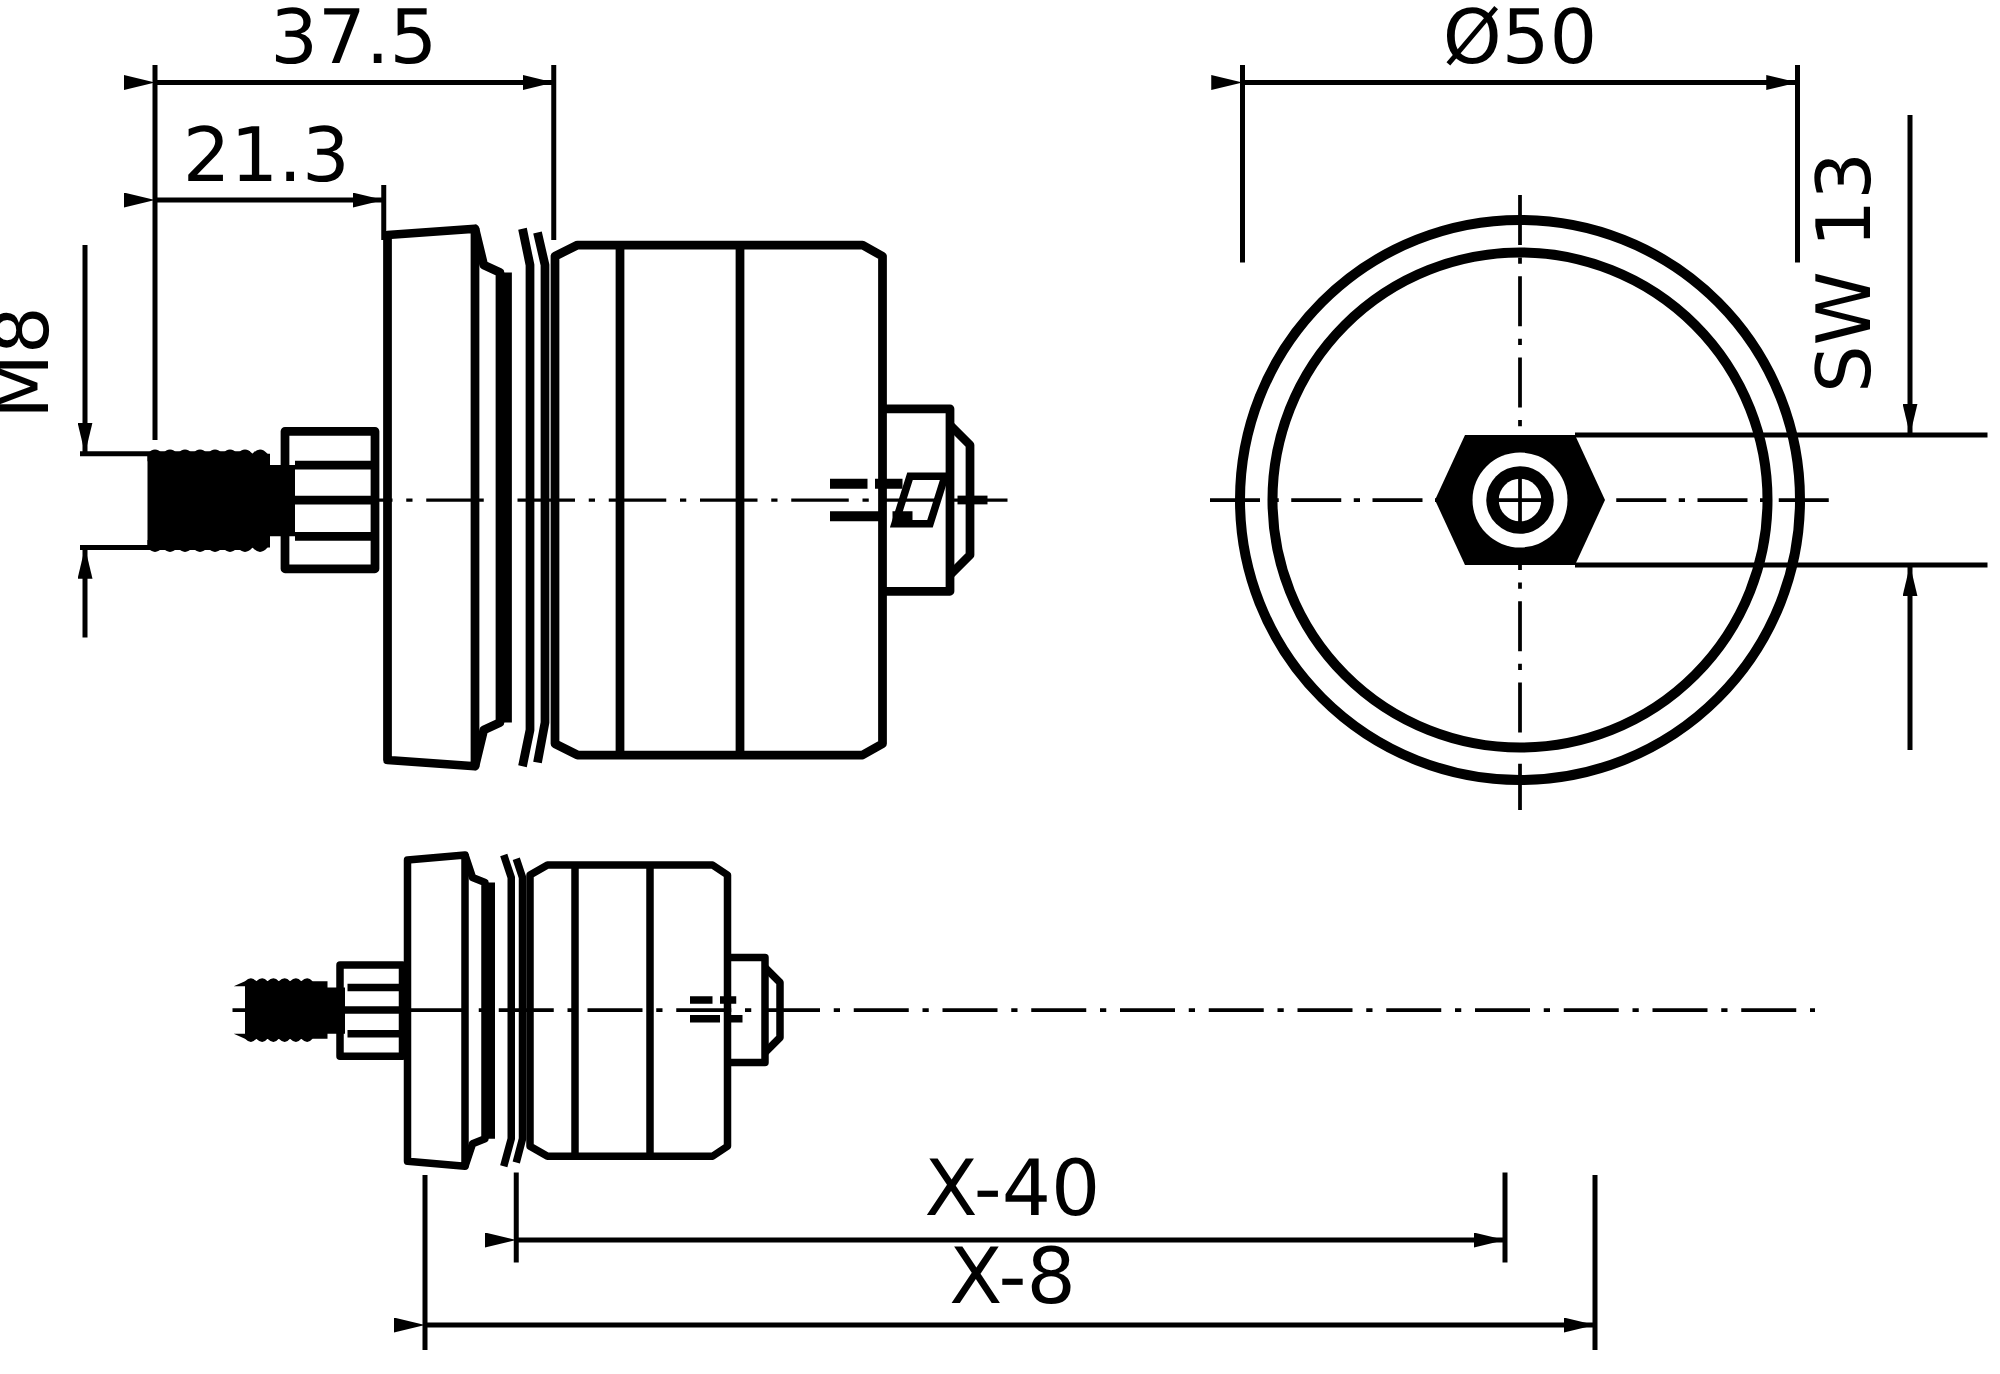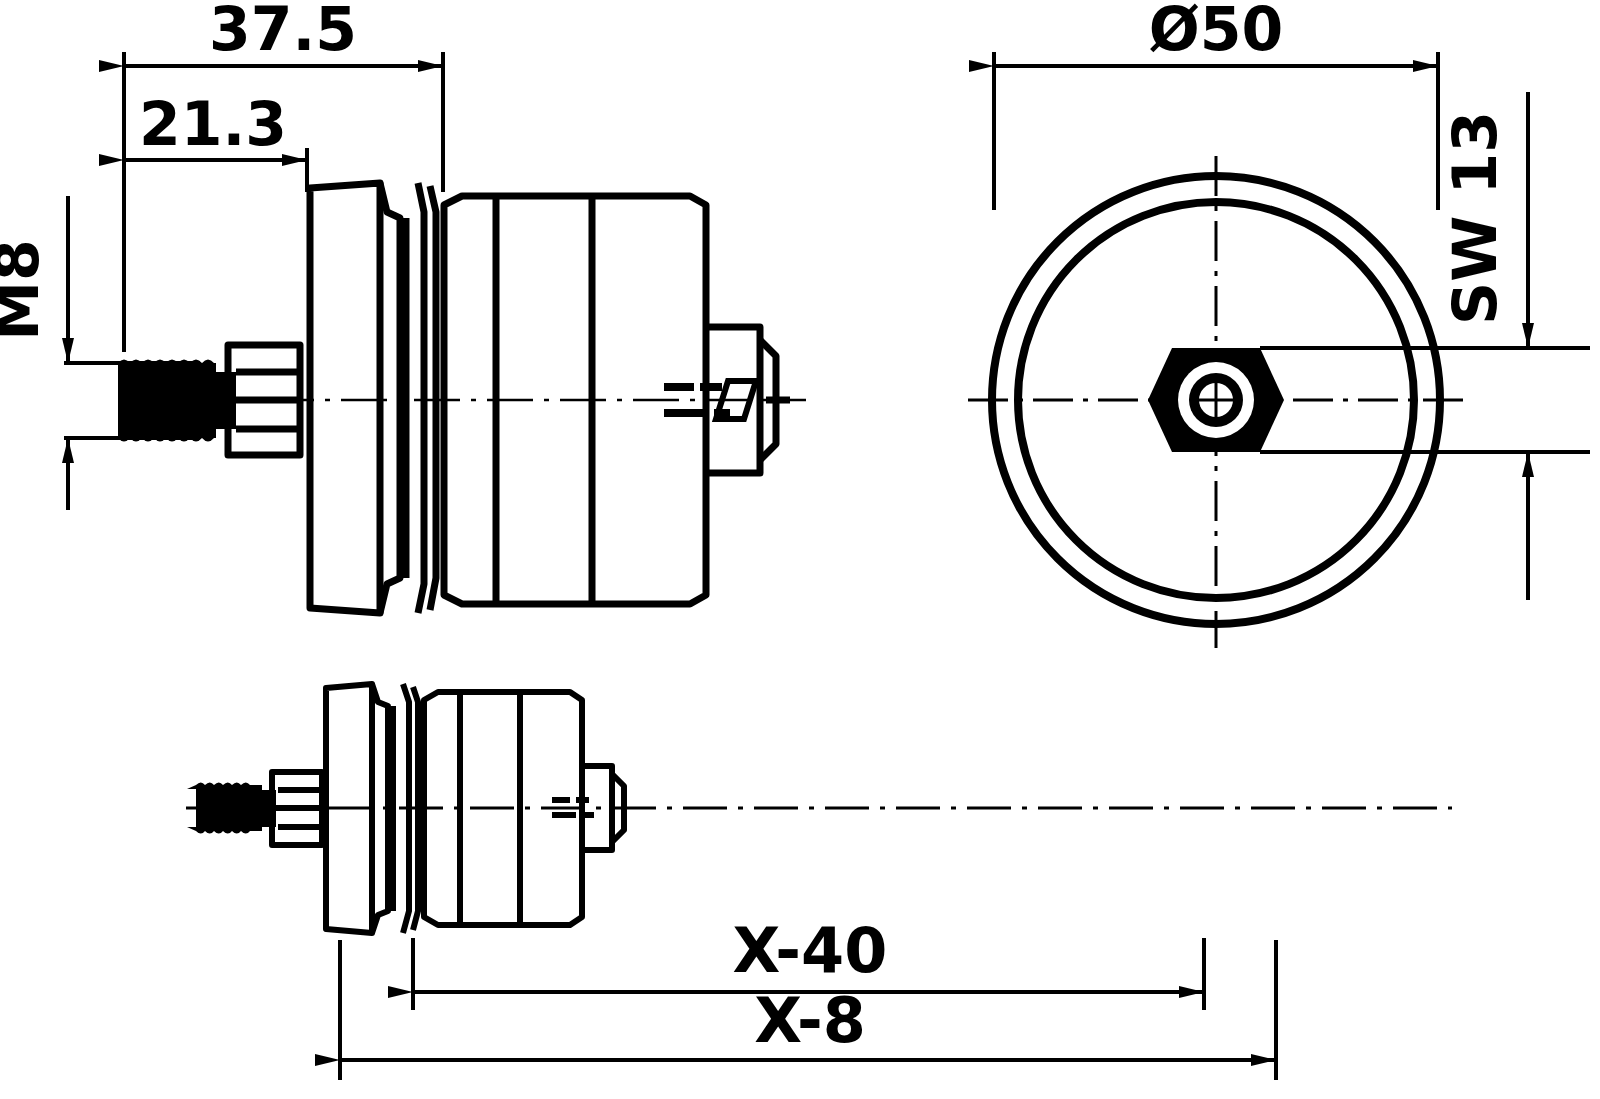--- a/index.html
+++ b/index.html
@@ -1,18 +1,18 @@
 <!DOCTYPE html>
 <html><head>
 <meta charset="utf-8">
 <style>
   html,body{margin:0;padding:0;background:#ffffff;}
   body{width:1600px;height:1099px;position:relative;overflow:hidden;
        font-family:"DejaVu Sans","Liberation Sans",sans-serif;}
-  #sheet{position:absolute;left:0;top:0;width:1600px;height:1099px;font-weight:bold;}
+  #sheet{position:absolute;left:0;top:0;width:1600px;height:1099px;}
   svg{display:block;}
   text{font-family:"DejaVu Sans","Liberation Sans",sans-serif;fill:#000;}
 </style>
 </head>
 <body>
 
 <div id="sheet">
 <svg width="1600" height="1099" viewBox="0 0 1600 1099" xmlns="http://www.w3.org/2000/svg">
 
   <defs>

